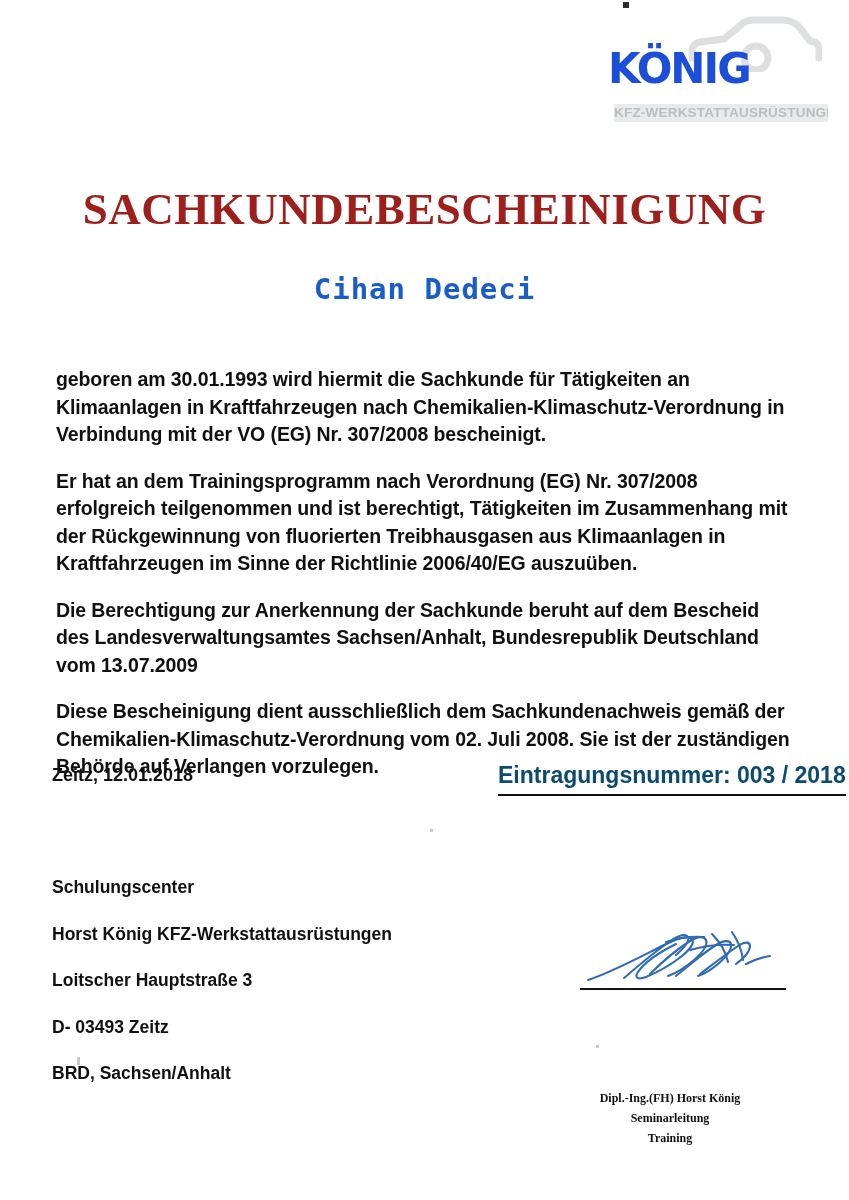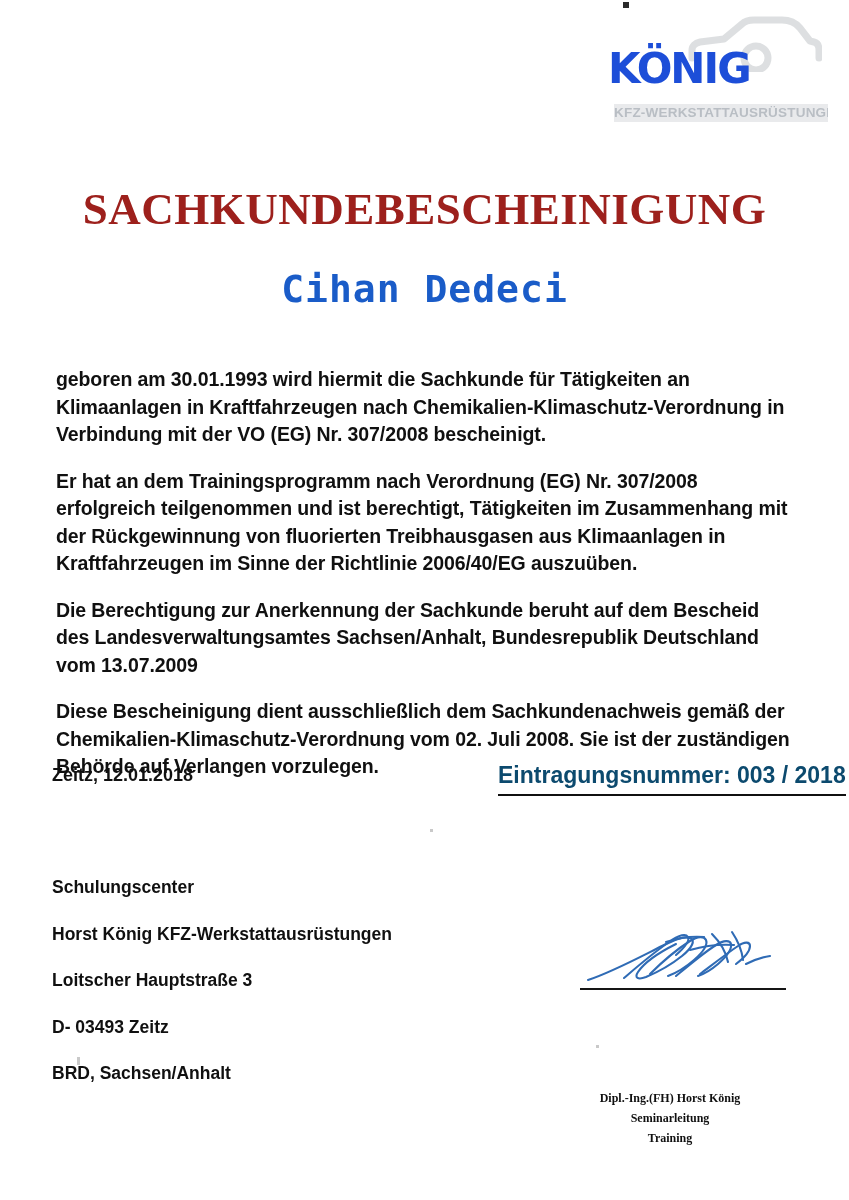--- a/index.html
+++ b/index.html
@@ -94,21 +94,21 @@
 
   
   .recipient {
     position: absolute;
     left: 0;
     top: 265px;
     width: 849px;
     text-align: center;
     font-family: "DejaVu Sans Mono", "Liberation Mono", monospace;
     font-weight: bold;
-    font-size: 38px;
+    font-size: 29px;
     line-height: 48px;
     color: #1a5cc8;
     letter-spacing: 1px;
   }
 
   
   .body-block {
     position: absolute;
     left: 52px;
     top: 366px;

